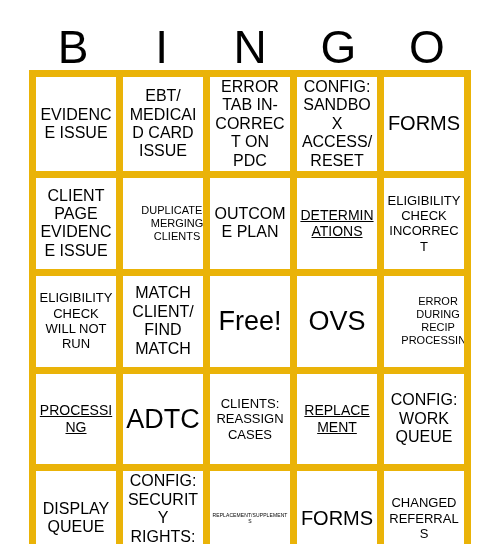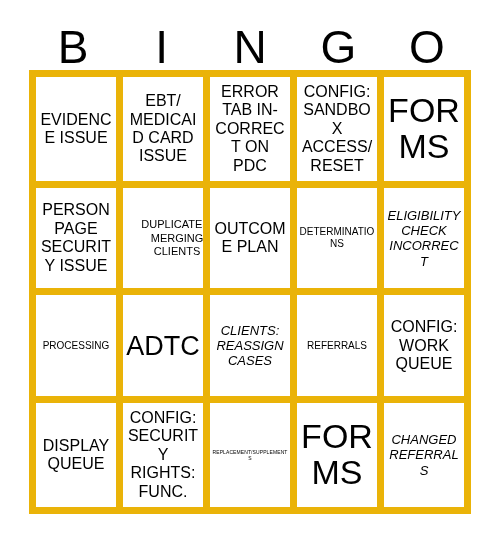--- a/index.html
+++ b/index.html
@@ -63,25 +63,25 @@
   }
   .cell-text {
     display: block;
     width: 100%;
     line-height: 1.12;
     word-wrap: break-word;
     overflow-wrap: break-word;
   }
   
   .fs-xl   { font-size: 27px; line-height: 1.05; }
-  .fs-lg   { font-size: 34px; line-height: 1.05; }
+  .fs-lg   { font-size: 20px; line-height: 1.05; }
   .fs-md   { font-size: 16px; line-height: 1.15; }
-  .fs-sm   { font-size: 13px; line-height: 1.18; font-style: italic; }
+  .fs-sm   { font-size: 13px; line-height: 1.18; }
   .fs-xs   { font-size: 11px; line-height: 1.2; margin-left: 14px; }
-  .fs-tiny { font-size: 10px;  line-height: 1.2; }
+  .fs-tiny { font-size: 14px;  line-height: 1.2; text-decoration: underline; }
   .fs-micro{ font-size: 5px;  line-height: 1.2; letter-spacing: 0.1px; }
 </style>
 </head>
 <body>
 
 <div id="card">
 
   <div id="bingo-header">
     <div class="header-letter">B</div>
     <div class="header-letter">I</div>
@@ -104,47 +104,64 @@
           </td>
         <td>
             <span class="cell-text fs-md">CONFIG: SANDBOX ACCESS/ RESET</span>
           </td>
         <td>
             <span class="cell-text fs-lg">FORMS</span>
           </td>
       </tr>
       <tr>
         <td>
-            <span class="cell-text fs-md">PERSON PAGE SECURITY ISSUE</span>
+            <span class="cell-text fs-md">CLIENT PAGE EVIDENCE ISSUE</span>
           </td>
         <td>
             <span class="cell-text fs-xs">DUPLICATES/ MERGING CLIENTS</span>
           </td>
         <td>
             <span class="cell-text fs-md">OUTCOME PLAN</span>
           </td>
         <td>
             <span class="cell-text fs-tiny">DETERMINATIONS</span>
           </td>
         <td>
             <span class="cell-text fs-sm">ELIGIBILITY CHECK INCORRECT</span>
           </td>
       </tr>
       <tr>
         <td>
+            <span class="cell-text fs-sm">ELIGIBILITY CHECK WILL NOT RUN</span>
+          </td>
+        <td>
+            <span class="cell-text fs-md">MATCH CLIENT/ FIND MATCH</span>
+          </td>
+        <td>
+            <span class="cell-text fs-xl">Free!</span>
+          </td>
+        <td>
+            <span class="cell-text fs-xl">OVS</span>
+          </td>
+        <td>
+            <span class="cell-text fs-xs">ERROR DURING RECIP PROCESSING</span>
+          </td>
+      </tr>
+      <tr>
+        <td>
             <span class="cell-text fs-tiny">PROCESSING</span>
           </td>
         <td>
             <span class="cell-text fs-xl">ADTC</span>
           </td>
         <td>
             <span class="cell-text fs-sm">CLIENTS: REASSIGN CASES</span>
           </td>
         <td>
-            <span class="cell-text fs-tiny">REFERRALS</span>
+            <span class="cell-text fs-tiny">REPLACEMENT</span>
           </td>
         <td>
             <span class="cell-text fs-md">CONFIG: WORK QUEUE</span>
           </td>
       </tr>
       <tr>
         <td>
             <span class="cell-text fs-md">DISPLAY QUEUE</span>
           </td>
         <td>

